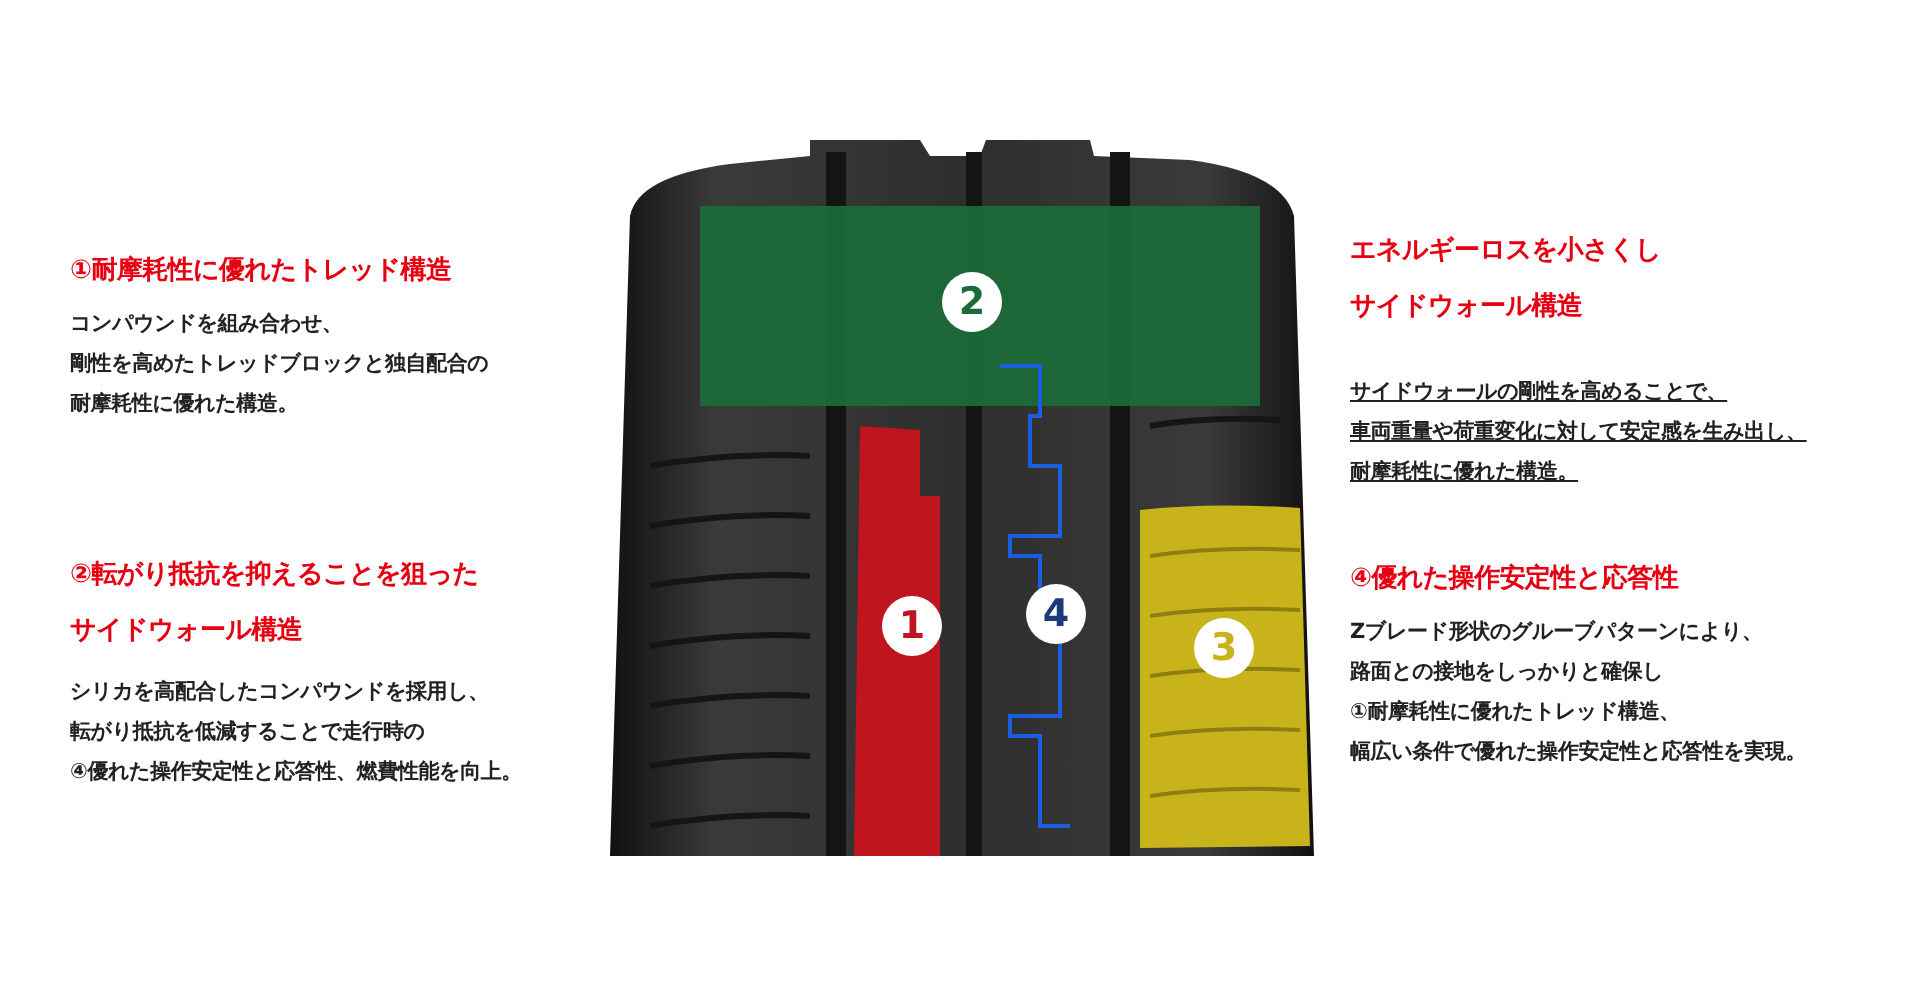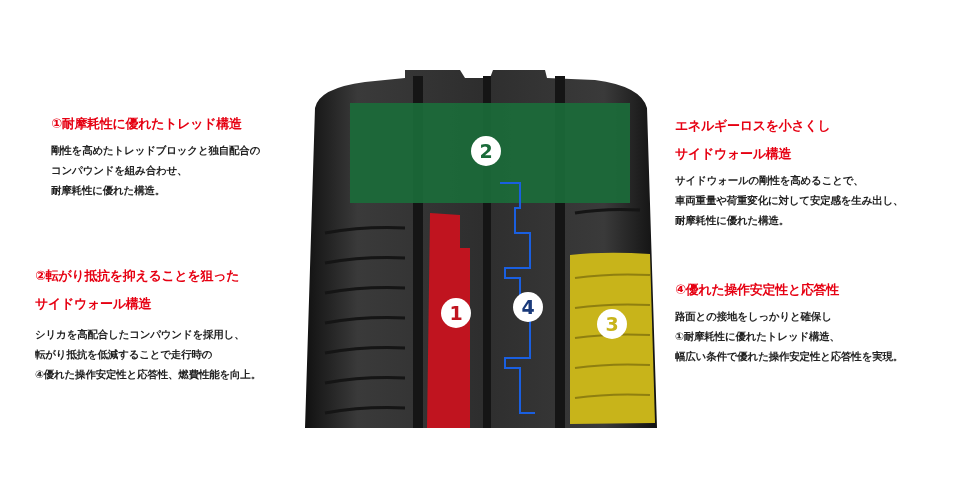--- a/index.html
+++ b/index.html
@@ -9,60 +9,61 @@
   .title { color:#e60012; font-weight:bold; font-size:13px; line-height:24px; letter-spacing:-0.3px; }
   .body { color:#222; font-weight:bold; font-size:10.5px; line-height:20px; margin-top:4px; letter-spacing:-0.2px; }
   .body div, .title div { white-space:nowrap; }
   #tire { position:absolute; left:305px; top:68px; width:352px; height:360px; }
   .badge { position:absolute; width:30px; height:30px; border-radius:50%; background:#fff;
            display:flex; align-items:center; justify-content:center; font-size:19px; font-weight:bold; }
 </style>
 </head>
 <body>
 
-<div class="block" style="left:35px; top:112px;margin-left:16px;">
+<div class="block" style="left:35px; top:124px;">
   <div class="title">
     <div>①耐摩耗性に優れたトレッド構造</div>
   </div>
   <div class="body">
+    <div>コンパウンドを組み合わせ、</div>
     <div>剛性を高めたトレッドブロックと独自配合の</div>
-    <div>コンパウンドを組み合わせ、</div>
     <div>耐摩耗性に優れた構造。</div>
   </div>
 </div>
 
-<div class="block" style="left:35px; top:264px;">
+<div class="block" style="left:35px; top:276px;">
   <div class="title">
     <div>②転がり抵抗を抑えることを狙った</div>
     <div style="margin-top:4px;">サイドウォール構造</div>
   </div>
   <div class="body" style="margin-top:8px;">
     <div>シリカを高配合したコンパウンドを採用し、</div>
     <div>転がり抵抗を低減することで走行時の</div>
     <div>④優れた操作安定性と応答性、燃費性能を向上。</div>
   </div>
 </div>
 
 <div class="block" style="left:675px; top:114px;">
   <div class="title">
     <div>エネルギーロスを小さくし</div>
     <div style="margin-top:4px;">サイドウォール構造</div>
   </div>
-  <div class="body" style="margin-top:4px;">
+  <div class="body" style="margin-top:20px;text-decoration:underline;">
     <div>サイドウォールの剛性を高めることで、</div>
     <div>車両重量や荷重変化に対して安定感を生み出し、</div>
     <div>耐摩耗性に優れた構造。</div>
   </div>
 </div>
 
 <div class="block" style="left:675px; top:278px;">
   <div class="title">
     <div>④優れた操作安定性と応答性</div>
   </div>
   <div class="body">
+    <div>Zブレード形状のグルーブパターンにより、</div>
     <div>路面との接地をしっかりと確保し</div>
     <div>①耐摩耗性に優れたトレッド構造、</div>
     <div>幅広い条件で優れた操作安定性と応答性を実現。</div>
   </div>
 </div>
 
 <div id="tire">
   <svg width="352" height="360" viewBox="0 0 352 360">
     <defs>
       <linearGradient id="tg" x1="0" x2="1" y1="0" y2="0">

